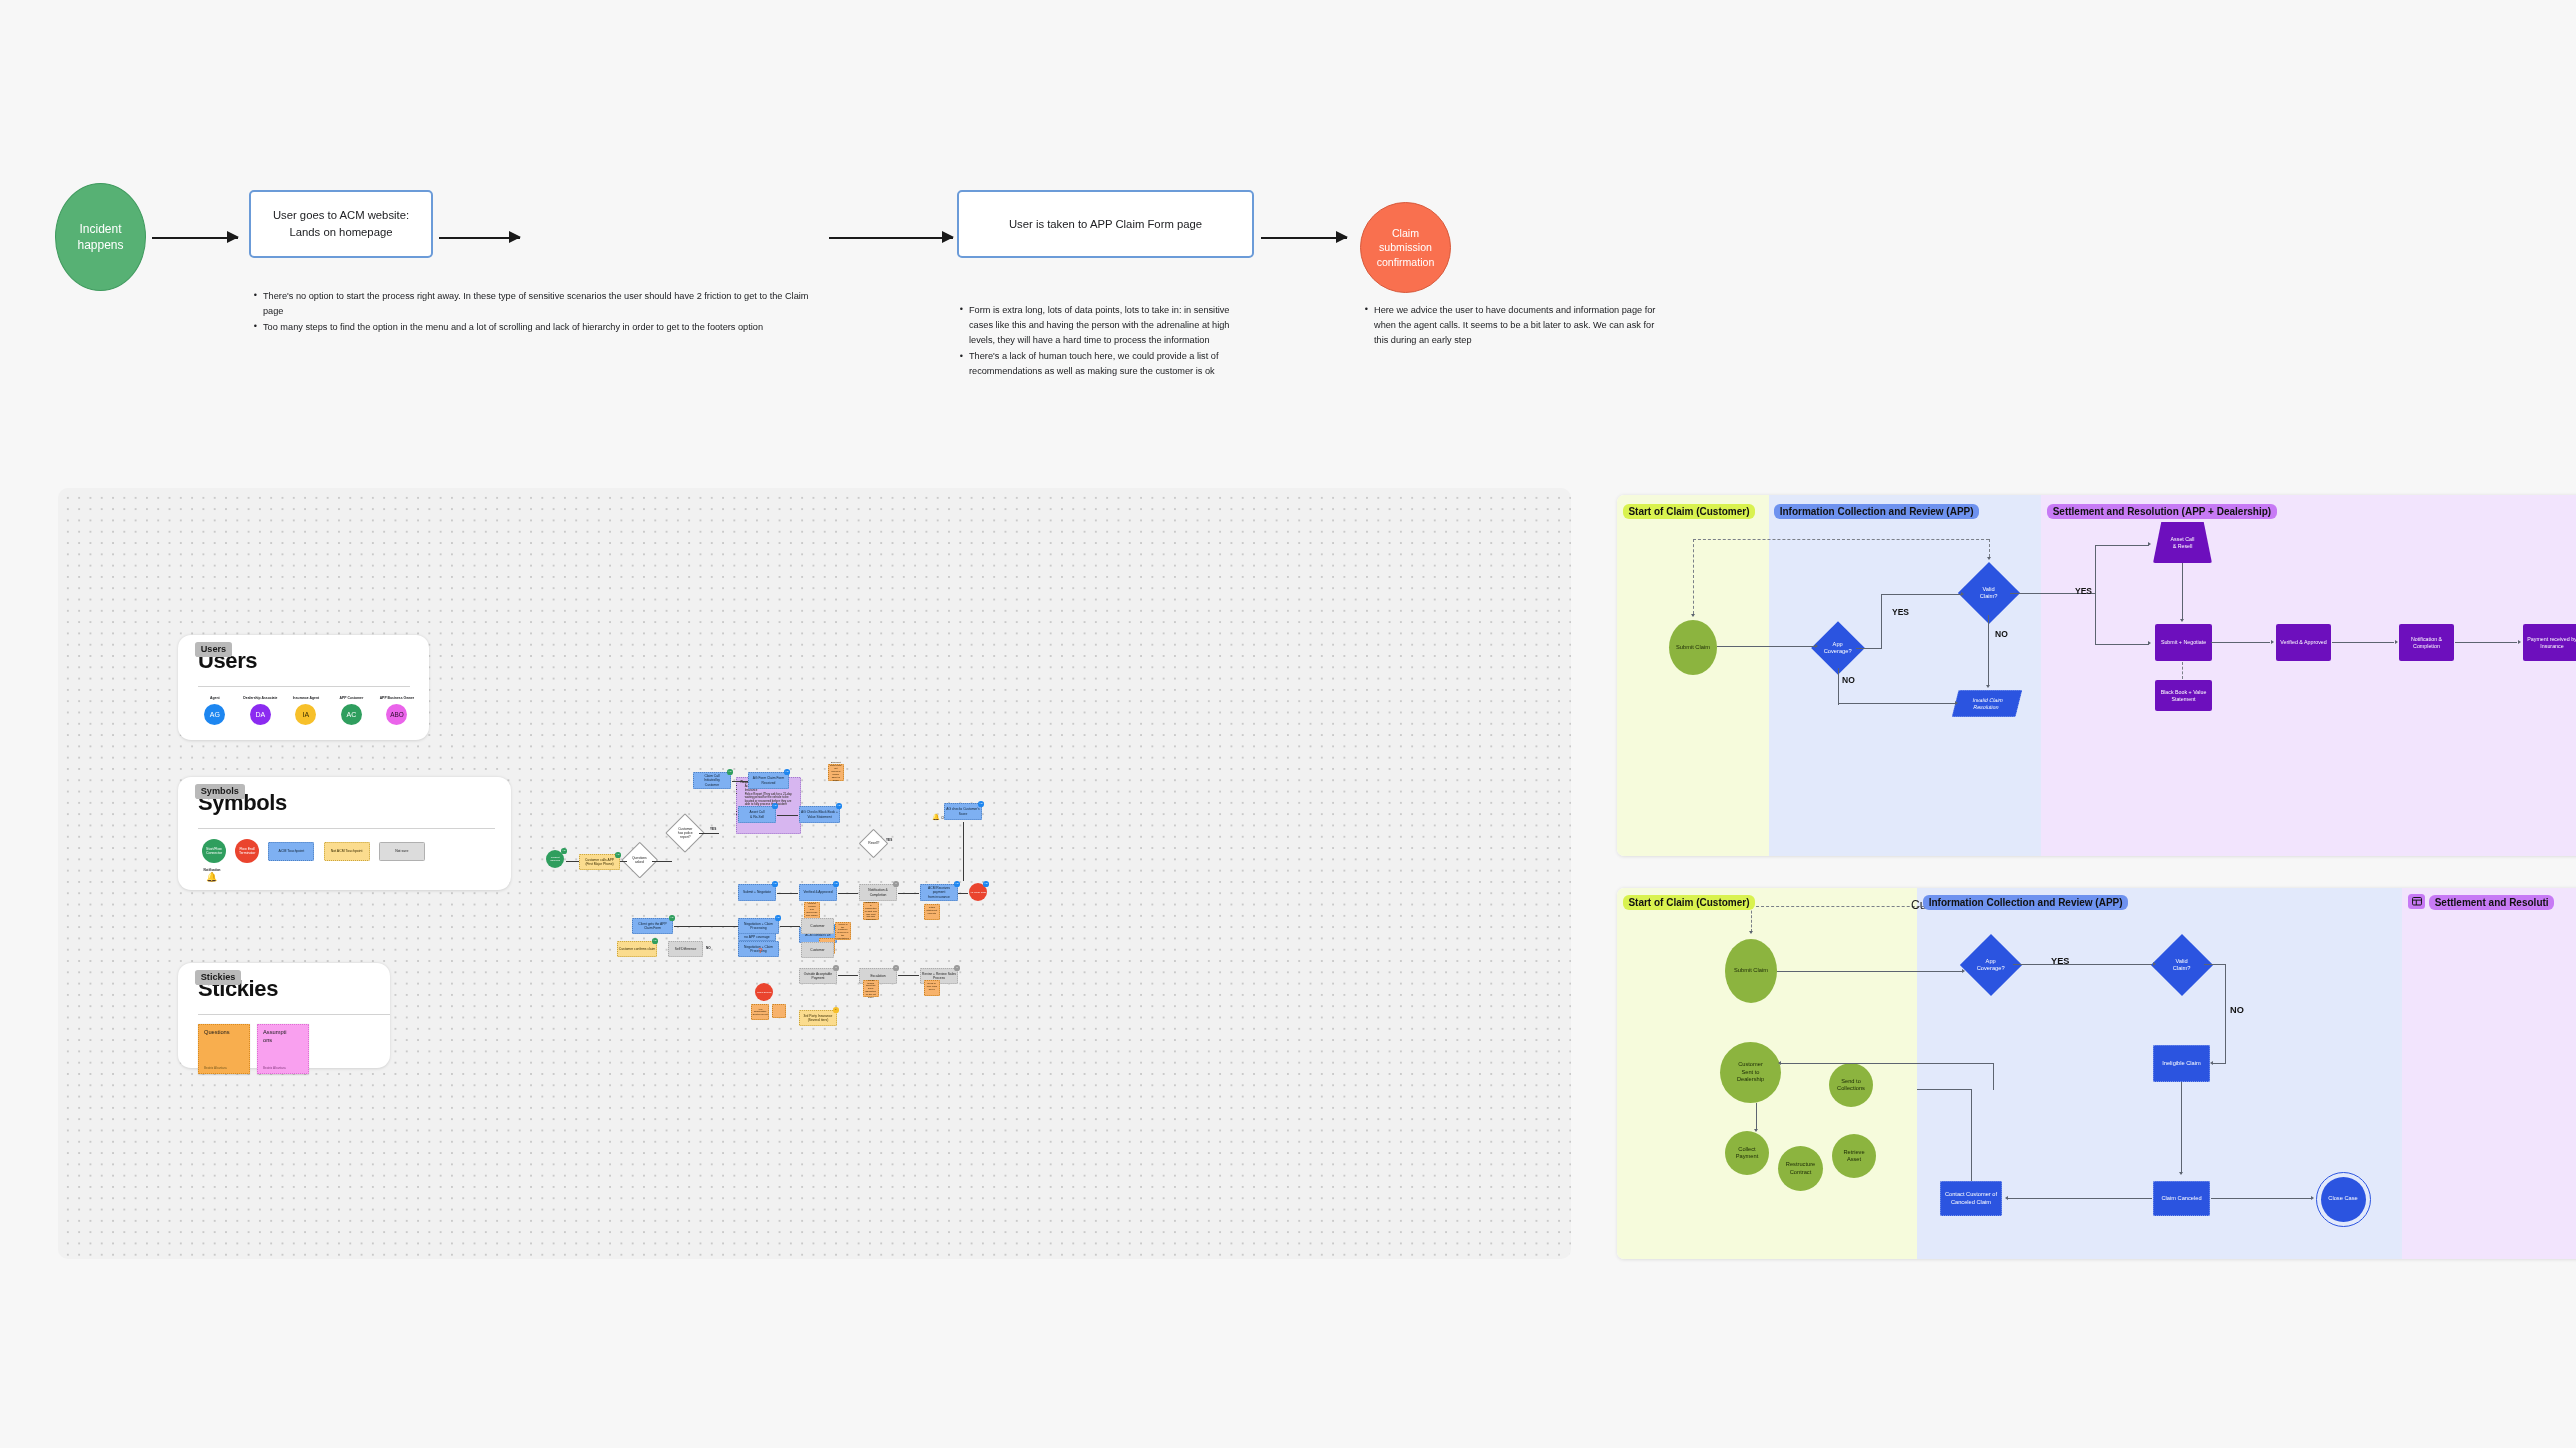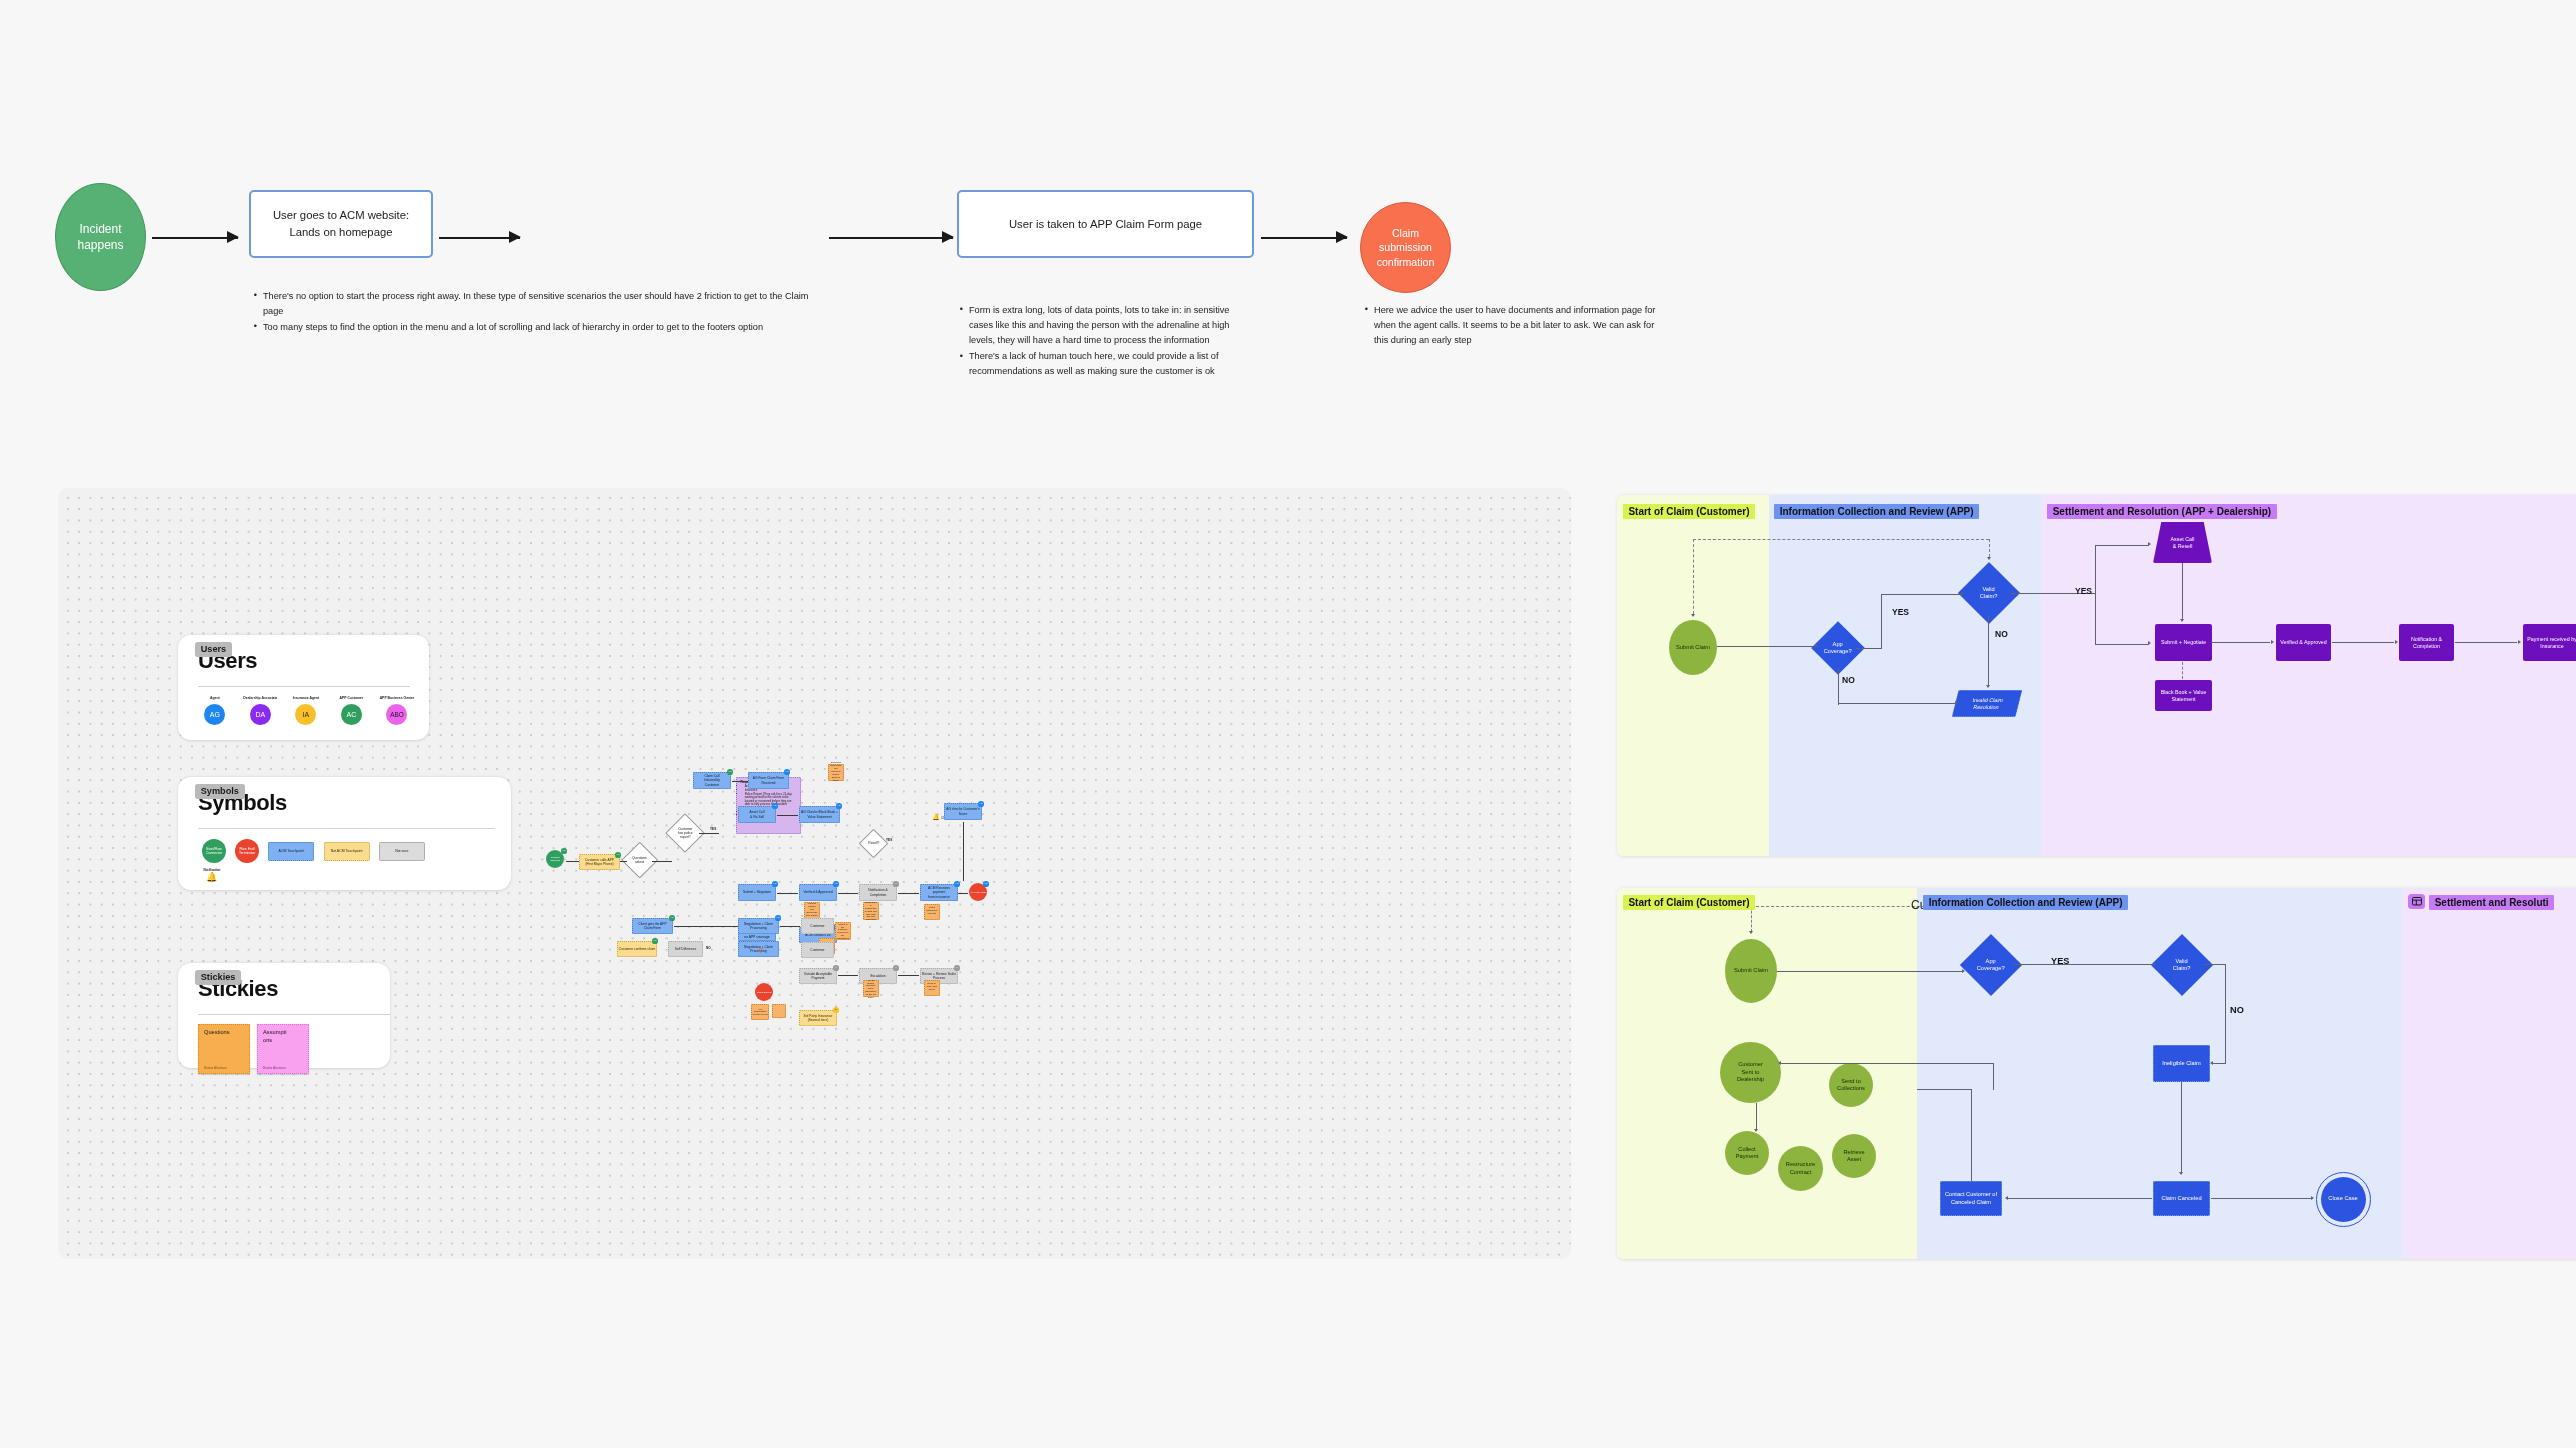--- a/index.html
+++ b/index.html
@@ -58,21 +58,21 @@
   .diamond{transform:rotate(45deg);}
   .diamond > span{transform:rotate(-45deg);display:block;}
   .ln{position:absolute;background:#3a3a3a;}
 
   
   .frame{background:#fff;border-radius:7px;box-shadow:0 0.7px 3.5px rgba(0,0,0,.10);overflow:hidden;}
   .lane{position:absolute;top:0;bottom:0;}
   .lane-yellow{background:#f6fbdc;}
   .lane-blue{background:#e2e9fb;}
   .lane-purple{background:#f2e4fd;}
-  .lane-label{position:absolute;border-radius:1px;font-weight:700;color:#111;
+  .lane-label{position:absolute;border-radius:6px;font-weight:700;color:#111;
     padding:2.1px 5.7px;white-space:nowrap;z-index:6;}
   .ll-yellow{background:#d9f24f;}
   .ll-blue{background:#6e92ef;}
   .ll-purple{background:#c77af5;}
   .sw-node{position:absolute;display:flex;align-items:center;justify-content:center;
     text-align:center;color:#fff;line-height:1.3;box-sizing:border-box;}
   .sw-green{background:#8cb43f;border-radius:50%;color:#1c2a06;}
   .sw-blueD{background:#2b54e0;}
   .sw-blueR{background:#2b54e0;border-radius:1.4px;border:0.6px dotted #7d98ec;}
   .sw-purpleR{background:#6d0fbd;border-radius:2.1px;}

